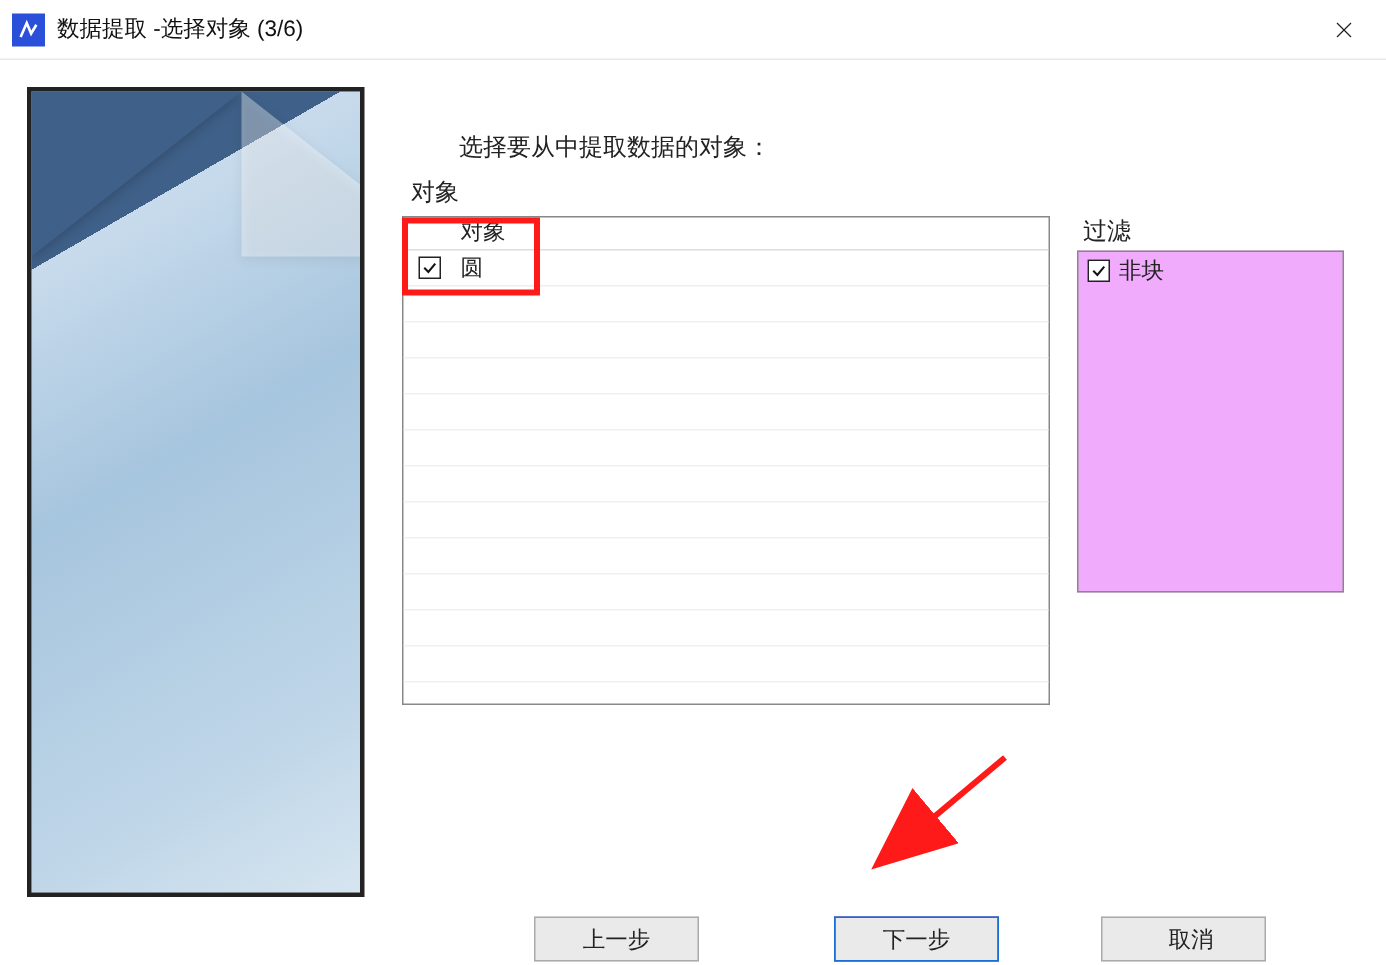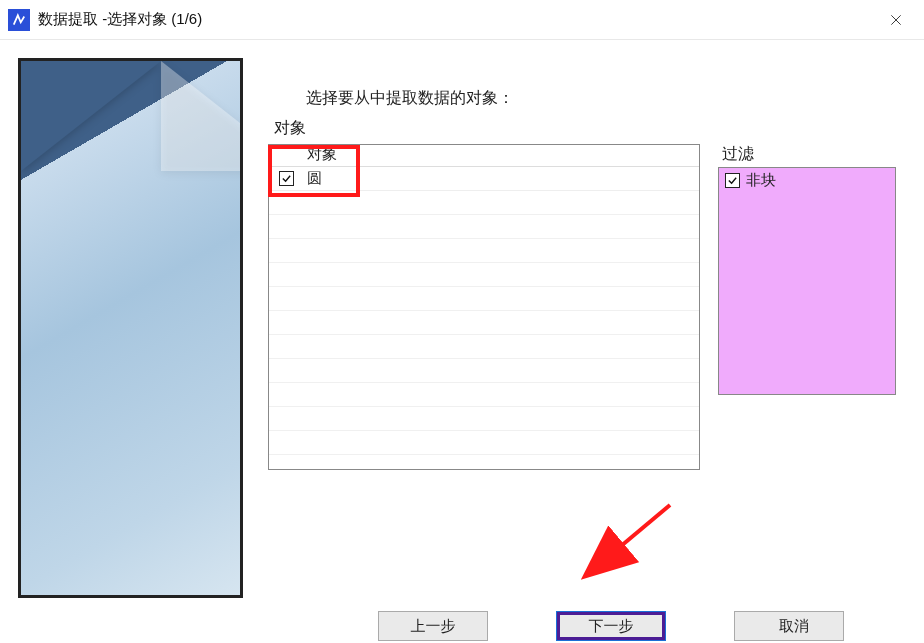--- a/index.html
+++ b/index.html
@@ -172,36 +172,36 @@
       width: 110px; height: 30px;
       background: #eaeaea;
       border: 1px solid #aaa;
       display: flex;
       align-items: center;
       justify-content: center;
       font-size: 15px;
       color: #222;
       cursor: pointer;
     }
-    .btn.focus { outline: 1px solid #1a6fd6; outline-offset: -1px; border: 4px solid #4c1d95; }
+    .btn.focus { outline: 1px solid #1a6fd6; outline-offset: -1px; border: 1px solid #4c1d95; }
     .arrow-annotation {
       position: absolute;
       pointer-events: none;
     }
   </style>
 </head>
 <body>
 
 <div class="titlebar">
   <div class="app-icon">
     <svg viewBox="0 0 24 24" fill="none" stroke="#fff" stroke-width="3">
       <path d="M3 20 L10 4 L15 16 L21 6"></path>
     </svg>
   </div>
-  <div class="title-text">数据提取 -选择对象 (1/6)</div>
+  <div class="title-text">数据提取 -选择对象 (3/6)</div>
   <div class="close-btn">
     <svg viewBox="0 0 24 24" stroke="#222" stroke-width="1.5">
       <line x1="4" y1="4" x2="20" y2="20"></line>
       <line x1="20" y1="4" x2="4" y2="20"></line>
     </svg>
   </div>
 </div>
 
 <div class="content">
 
@@ -264,21 +264,21 @@
   <svg class="arrow-annotation" style="left:560px; top:460px; width:120px; height:90px;" viewBox="0 0 120 90">
     <defs>
       <marker id="ah" markerWidth="14" markerHeight="12" refX="11" refY="6" orient="auto">
         <polygon points="0 0, 14 6, 0 12" fill="#ff1a1a"></polygon>
       </marker>
     </defs>
     <line x1="110" y1="5" x2="30" y2="72" stroke="#ff1a1a" stroke-width="4" marker-end="url(#ah)"></line>
   </svg>
 
   <div class="buttons">
-    <div class="btn" style="left:378px;">
+    <div class="btn" style="left:356px;">
       <span>上一步</span>
     </div>
     <div class="btn focus" style="left:556px;">
       <span>下一步</span>
     </div>
     <div class="btn" style="left:734px;padding-left:10px;">
       <span>取消</span>
     </div>
   </div>
 

